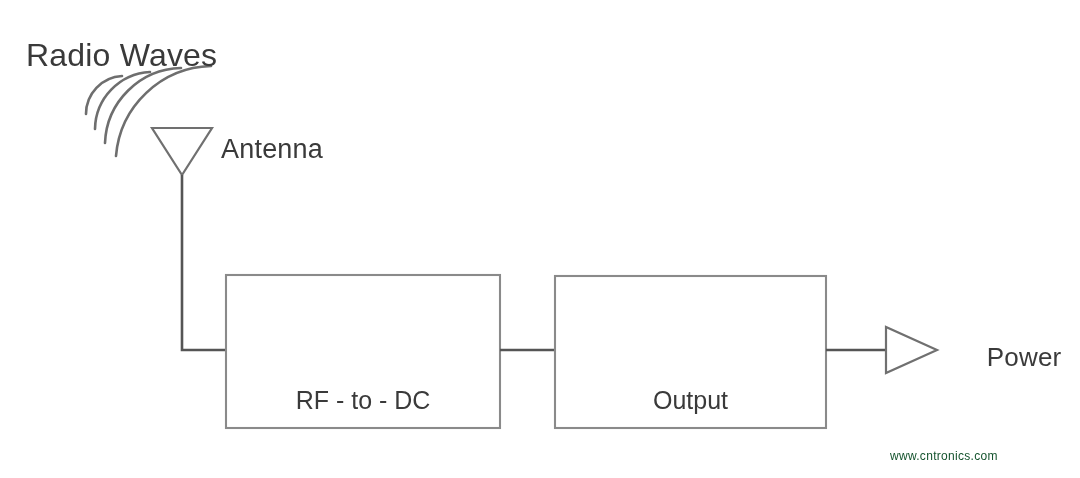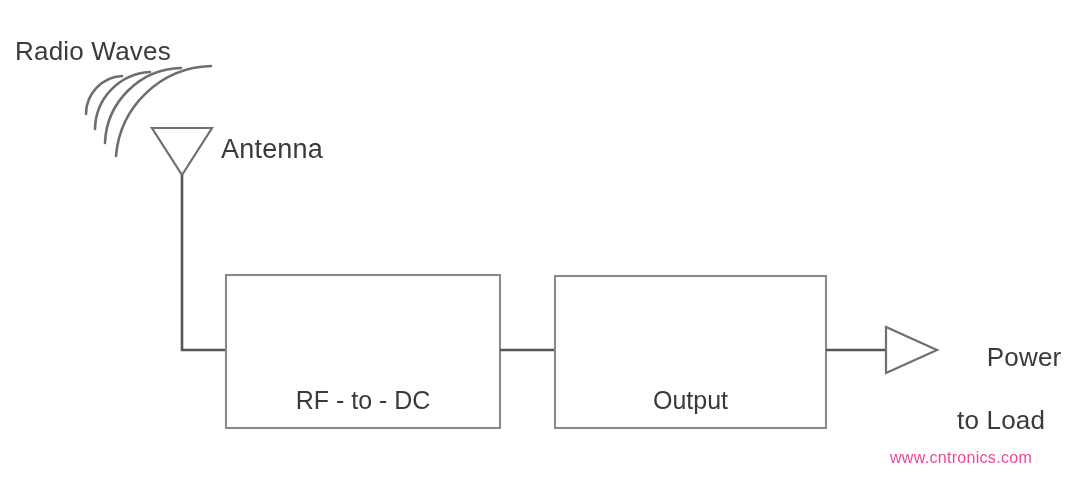--- a/index.html
+++ b/index.html
@@ -26,23 +26,23 @@
     height: 478px;
   }
   .label {
     position: absolute;
     color: #3a3a3a;
     font-family: "Liberation Sans", "DejaVu Sans", sans-serif;
     white-space: pre;
     line-height: 1.22;
   }
   #label-radio-waves {
-    left: 15px;
+    left: 26px;
     top: 36px;
-    font-size: 26px;
+    font-size: 32px;
     letter-spacing: 0.2px;
   }
   #label-antenna {
     left: 221px;
     top: 133px;
     font-size: 27px;
     letter-spacing: 0.2px;
   }
   #label-output-to-load {
     left: 957px;
@@ -67,22 +67,22 @@
   }
   #box2-text {
     left: 555px;
     top: 316px;
     width: 271px;
   }
   #watermark {
     position: absolute;
     left: 890px;
     top: 449px;
-    font-size: 16px;
-    color: #ec4899;
+    font-size: 12px;
+    color: #14532d;
     font-family: "Liberation Sans", "DejaVu Sans", sans-serif;
     letter-spacing: 0.3px;
     white-space: pre;
   }
 </style>
 </head>
 <body>
 
 <div id="canvas">
 
@@ -109,21 +109,20 @@
 
     <path d="M 886 327 L 886 373 L 937 350 Z" fill="none" stroke="#707070" stroke-width="2.2" stroke-linejoin="miter"></path>
   </svg>
 
   <div class="label" id="label-radio-waves">Radio Waves</div>
 
   <div class="label" id="label-antenna">Antenna</div>
 
   <div class="label" id="label-output-to-load">
     <span class="line1">Power</span>
-    <span class="line2">to Load</span>
   </div>
 
   <div class="box-text" id="box1-text">
     <div>RF - to - DC</div>
     
   </div>
 
   <div class="box-text" id="box2-text">
     <div>Output</div>
     

